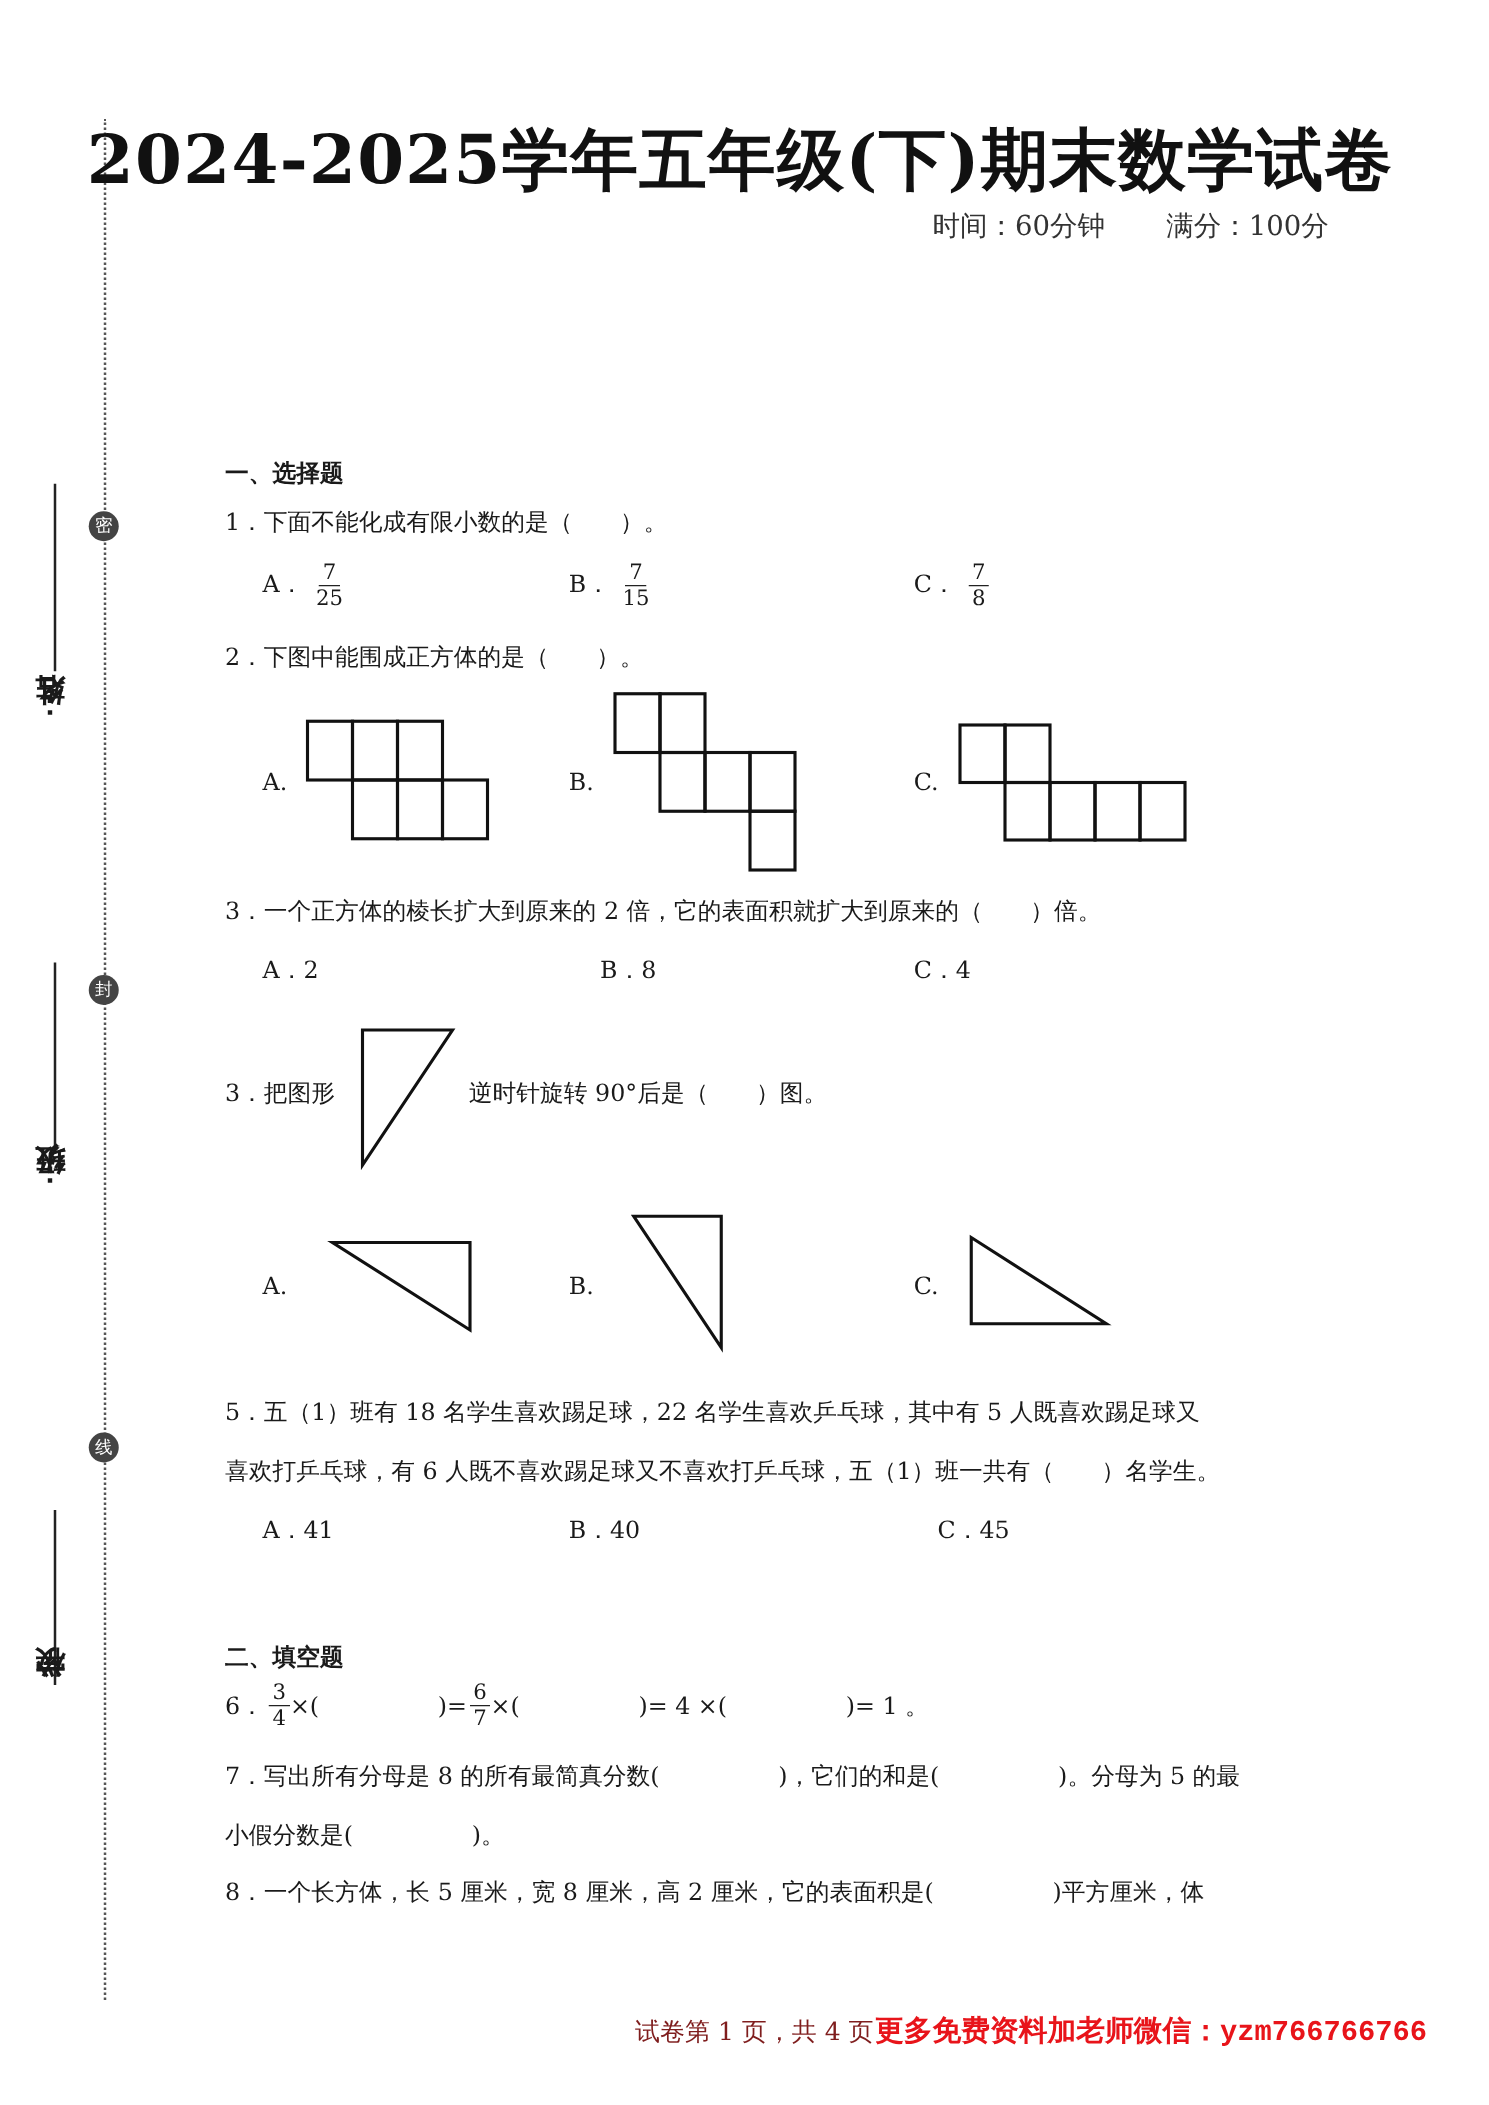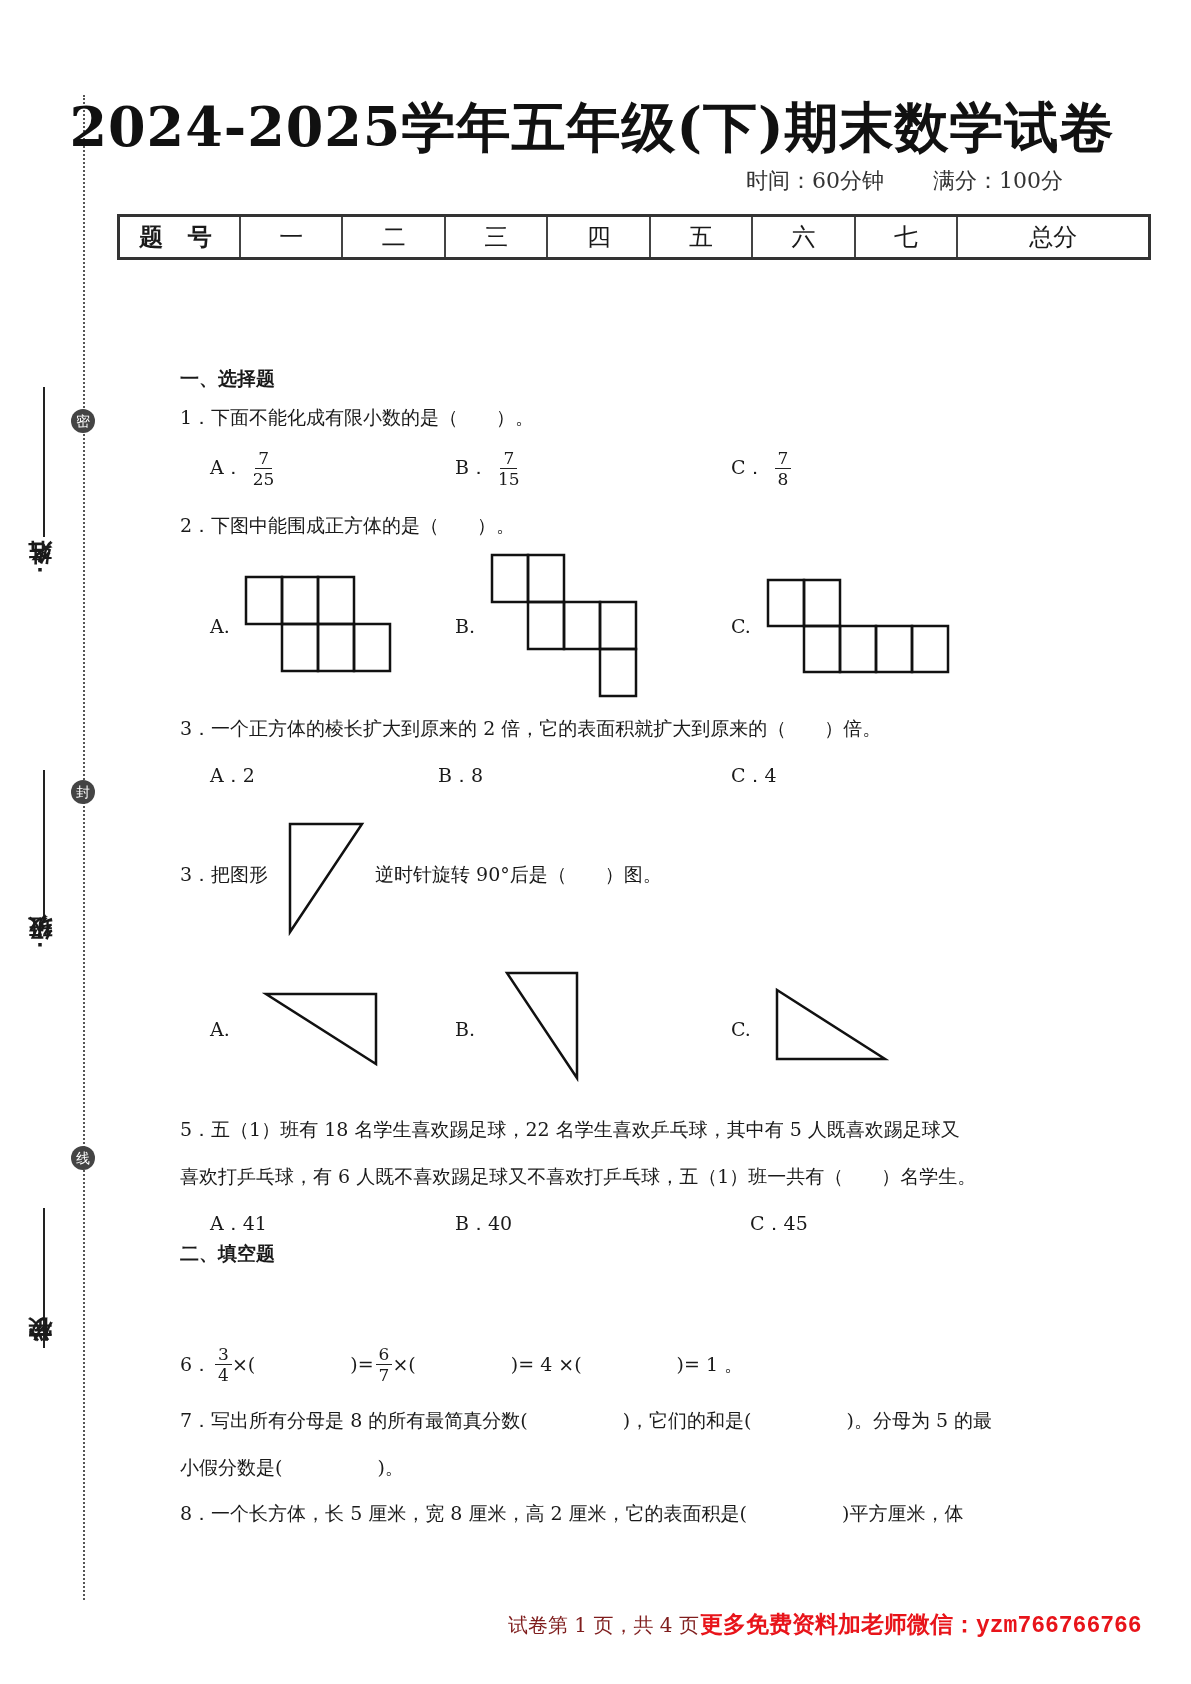--- a/index.html
+++ b/index.html
@@ -47,31 +47,20 @@
 <div class="abs vlabel" style="top:1362px">学校</div>
 
 <div class="abs title">2024-2025学年五年级(下)期末数学试卷</div>
 <div class="abs meta">
   <span>时间：60分钟</span>
   <span>满分：100分</span>
 </div>
 
 <table class="score">
   <tbody>
-      <tr>
-    <td class="lbl">题 号</td>
-    <td>一</td>
-    <td>二</td>
-    <td>三</td>
-    <td>四</td>
-    <td>五</td>
-    <td>六</td>
-    <td>七</td>
-    <td>总分</td>
-  </tr>
 </tbody>
   </table>
 
 <div class="abs section" style="top:366px">一、选择题</div>
 
 <div class="abs q" style="top:405px">1．下面不能化成有限小数的是（　　）。</div>
 <div class="abs opt" style="left:210px;top:448px">
   <span>A．</span><span class="frac">
       <span class="num">7</span>
       <span>25</span>
@@ -128,36 +117,36 @@
     <polygon points="290,824 362,824 290,932"></polygon>
 
     <polygon points="266,994 376,994 376,1064"></polygon>
     <polygon points="507,973 577,973 577,1078"></polygon>
     <polygon points="777,990 777,1059 885,1059"></polygon>
   </g>
 </svg>
 
 <div class="abs q" style="top:716px">3．一个正方体的棱长扩大到原来的 2 倍，它的表面积就扩大到原来的（　　）倍。</div>
 <div class="abs opt" style="left:210px;top:763px">A．2</div>
-<div class="abs opt" style="left:438px;top:763px">B．8</div>
+<div class="abs opt" style="left:480px;top:763px">B．8</div>
 <div class="abs opt" style="left:731px;top:763px">C．4</div>
 
 <div class="abs q" style="top:862px">3．把图形</div>
 <div class="abs q" style="left:375px;top:862px">逆时针旋转 90°后是（　　）图。</div>
 <div class="abs opt" style="left:210px;top:1018px">A.</div>
 <div class="abs opt" style="left:455px;top:1018px">B.</div>
 <div class="abs opt" style="left:731px;top:1018px">C.</div>
 
 <div class="abs q" style="top:1117px">5．五（1）班有 18 名学生喜欢踢足球，22 名学生喜欢乒乓球，其中有 5 人既喜欢踢足球又</div>
 <div class="abs q" style="top:1164px">喜欢打乒乓球，有 6 人既不喜欢踢足球又不喜欢打乒乓球，五（1）班一共有（　　）名学生。</div>
 <div class="abs opt" style="left:210px;top:1211px">A．41</div>
 <div class="abs opt" style="left:455px;top:1211px">B．40</div>
 <div class="abs opt" style="left:750px;top:1211px">C．45</div>
 
-<div class="abs section" style="top:1241px">二、填空题</div>
+<div class="abs section" style="top:1313px">二、填空题</div>
 
 <div class="abs q" style="top:1344px;display:flex;align-items:center">
   <span>6．</span>
   <span class="frac" style="margin-left:4px">
       <span class="num">3</span>
       <span>4</span>
     </span>
   <span>×(　　　　　)=</span>
   <span class="frac" style="margin-left:2px">
       <span class="num">6</span>

